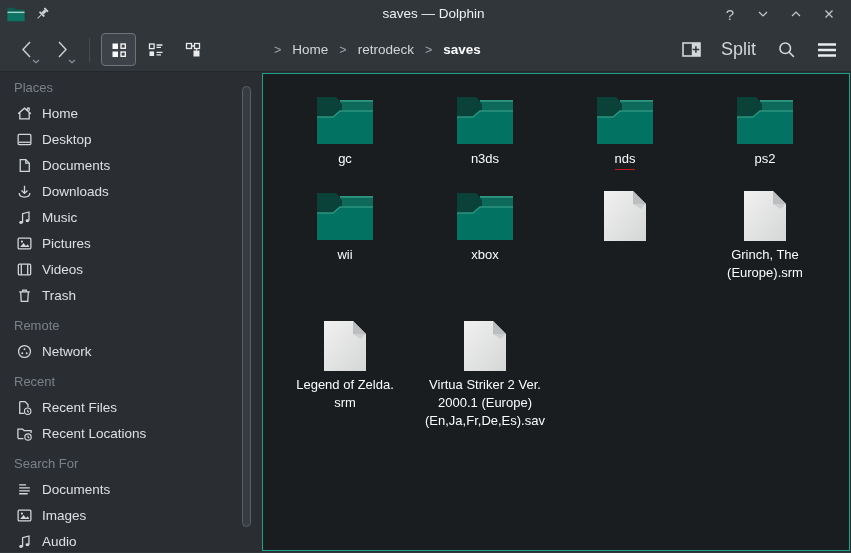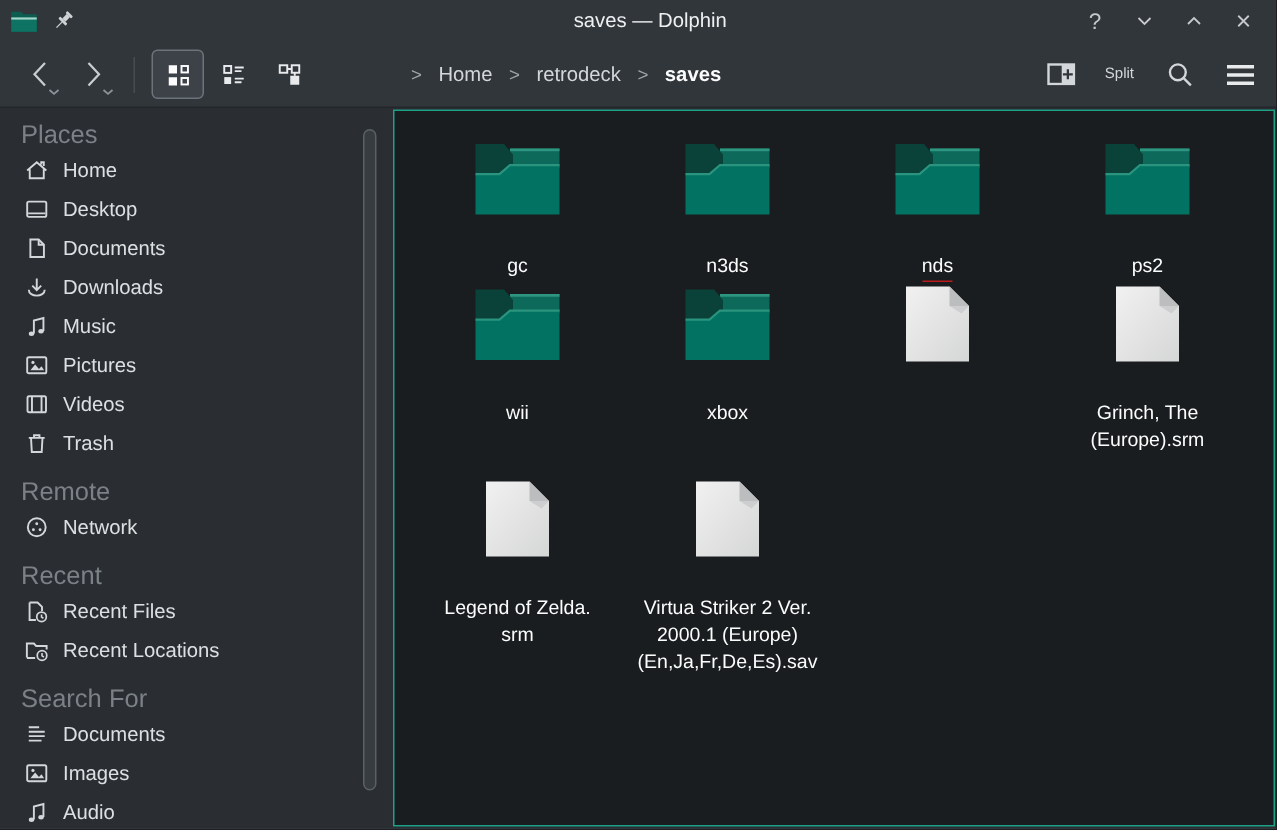--- a/index.html
+++ b/index.html
@@ -17,38 +17,38 @@
   .toolbar { height:44px; display:flex; align-items:center; padding:0 14px 0 12px; border-bottom:1px solid #23272b; }
   .nav-btn { position:relative; width:28px; height:32px; display:flex; align-items:center; justify-content:center; }
   .nav-caret { position:absolute; right:0; bottom:2px; }
   .tool-sep { width:1px; height:24px; background:#474c52; margin:0 11px 0 13px; }
   .view-btn { width:35px; height:33px; border-radius:4px; display:flex; align-items:center; justify-content:center; border:1px solid transparent; margin-right:2px; }
   .view-btn.active { background:#3d4248; border-color:#6c737a; }
   .breadcrumb { margin-left:62px; display:flex; align-items:center; gap:11px; font-size:13.5px; color:#d3d7da; white-space:nowrap; }
   .crumb-sep { color:#a0a5aa; font-size:12.5px; }
   .crumb.current { font-weight:bold; color:#fcfcfc;text-align:right; }
   .right-tools { margin-left:auto; display:flex; align-items:center; gap:21px; }
-  .split-btn { display:flex; align-items:center; gap:20px; color:#d3d7da; font-size:10px; }
+  .split-btn { display:flex; align-items:center; gap:20px; color:#d3d7da; font-size:18px; }
   .icon-btn { display:flex; align-items:center; justify-content:center; }
 
   
   .content { display:flex; height:480px; background:#2a2e32; }
   .sidebar { width:240px; padding-top:8px; overflow:hidden; }
-  .side-header { color:#7b8187; font-size:17px; height:16px; margin:10px 0 4px 14px; }
+  .side-header { color:#7b8187; font-size:13px; height:16px; margin:10px 0 4px 14px; }
   .side-header.first { margin-top:0; }
   .side-item { height:26px; display:flex; align-items:center; gap:9px; padding-left:16px; color:#dde0e3; font-size:13.5px; }
   .side-item svg { flex:none; }
   .scroll-col { width:16px; position:relative; }
   .scroll-thumb { position:absolute; left:2px; top:14px; width:9px; height:441px; border-radius:5px; background:#373c40; border:1px solid #5b6066; }
 
   .main { flex:1; margin:1px 1px 1px 6px; border:1px solid #1ea189; background:#1a1d1f; overflow:hidden; }
   .grid { display:grid; grid-template-columns:repeat(4,140px); grid-template-rows:96px 130px 136px; padding:10px 0 0 12px; }
   .gitem { display:flex; flex-direction:column; align-items:center; padding-top:10px; }
   .icon-box { height:52px; display:flex; align-items:center; justify-content:center; }
-  .glabel { margin-top:24px; font-size:13px; line-height:18px; color:#fbfcfc; text-align:center; max-width:134px; }
+  .glabel { margin-top:4px; font-size:13px; line-height:18px; color:#fbfcfc; text-align:center; max-width:134px; }
   .gline { display:block; }
   .gline.underlined { display:inline-block; border-bottom:1px solid #b91c1c; padding-bottom:1px; }
 </style>
 </head>
 <body>
 
 <svg width="0" height="0" style="position:absolute" aria-hidden="true">
   <defs>
     <linearGradient id="pagegrad" x1="0" y1="0" x2="1" y2="1">
       <stop offset="0" stop-color="#f1f1f1"></stop>

